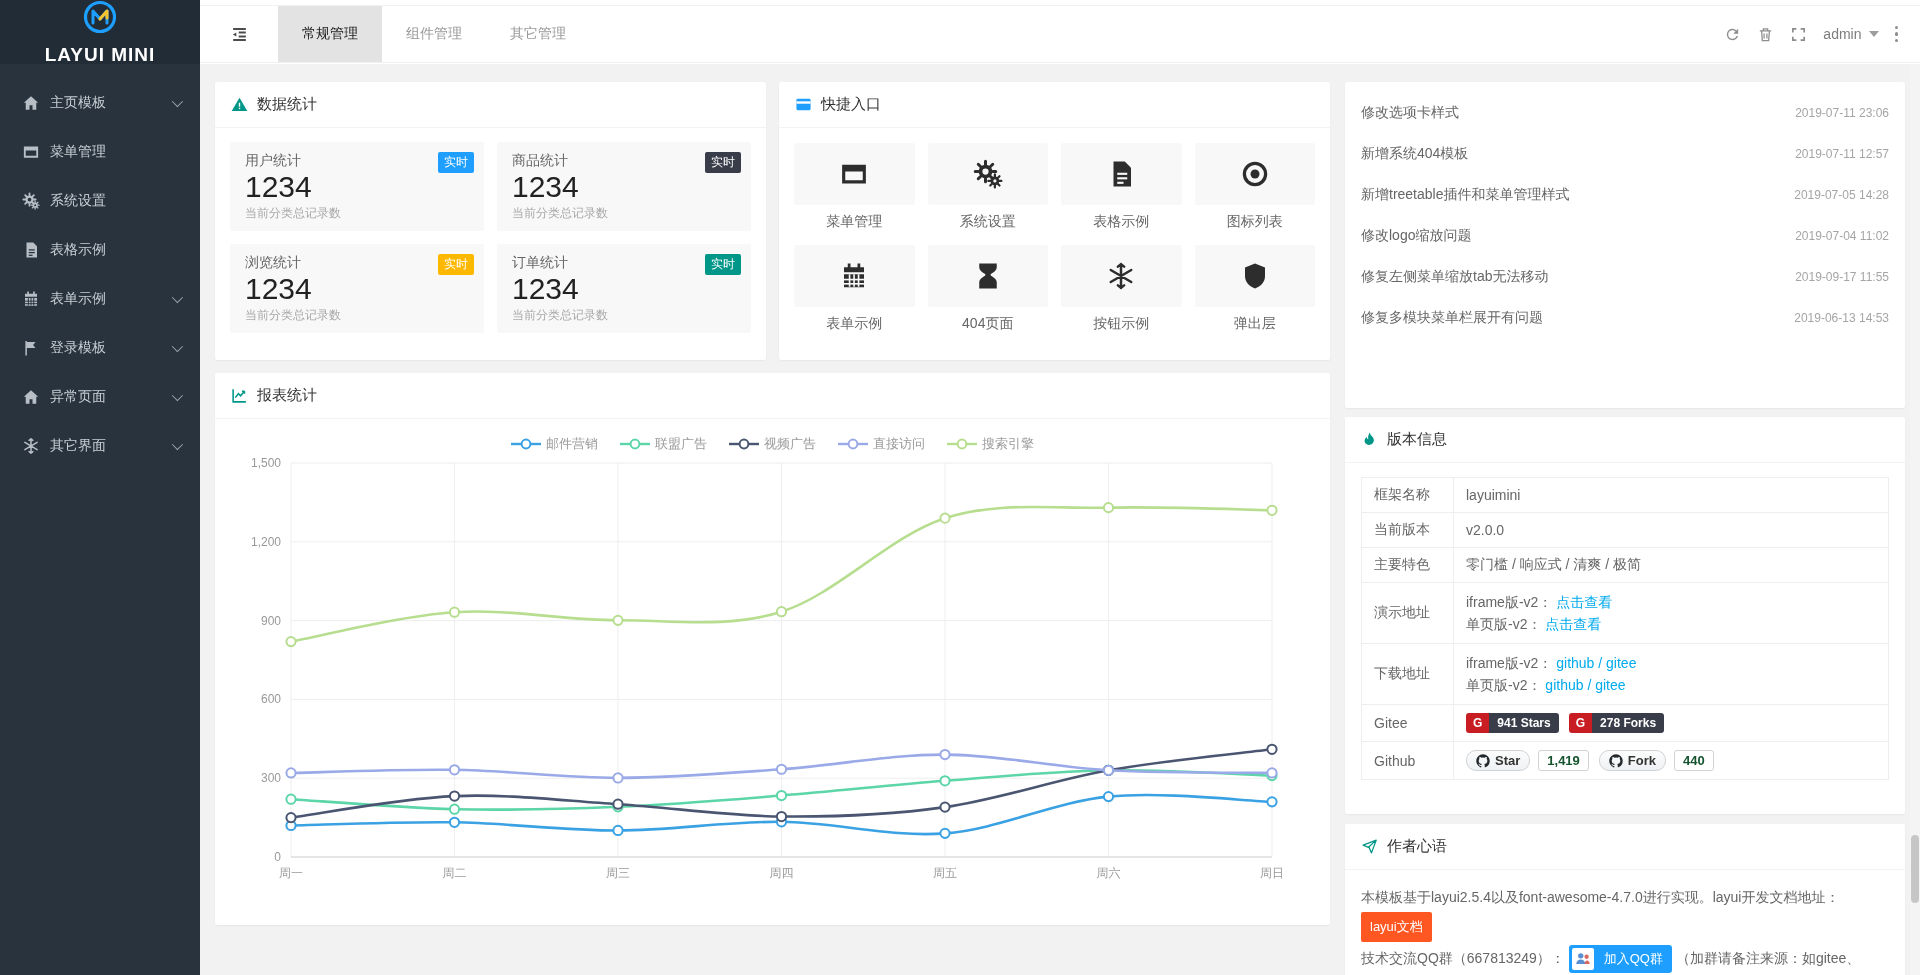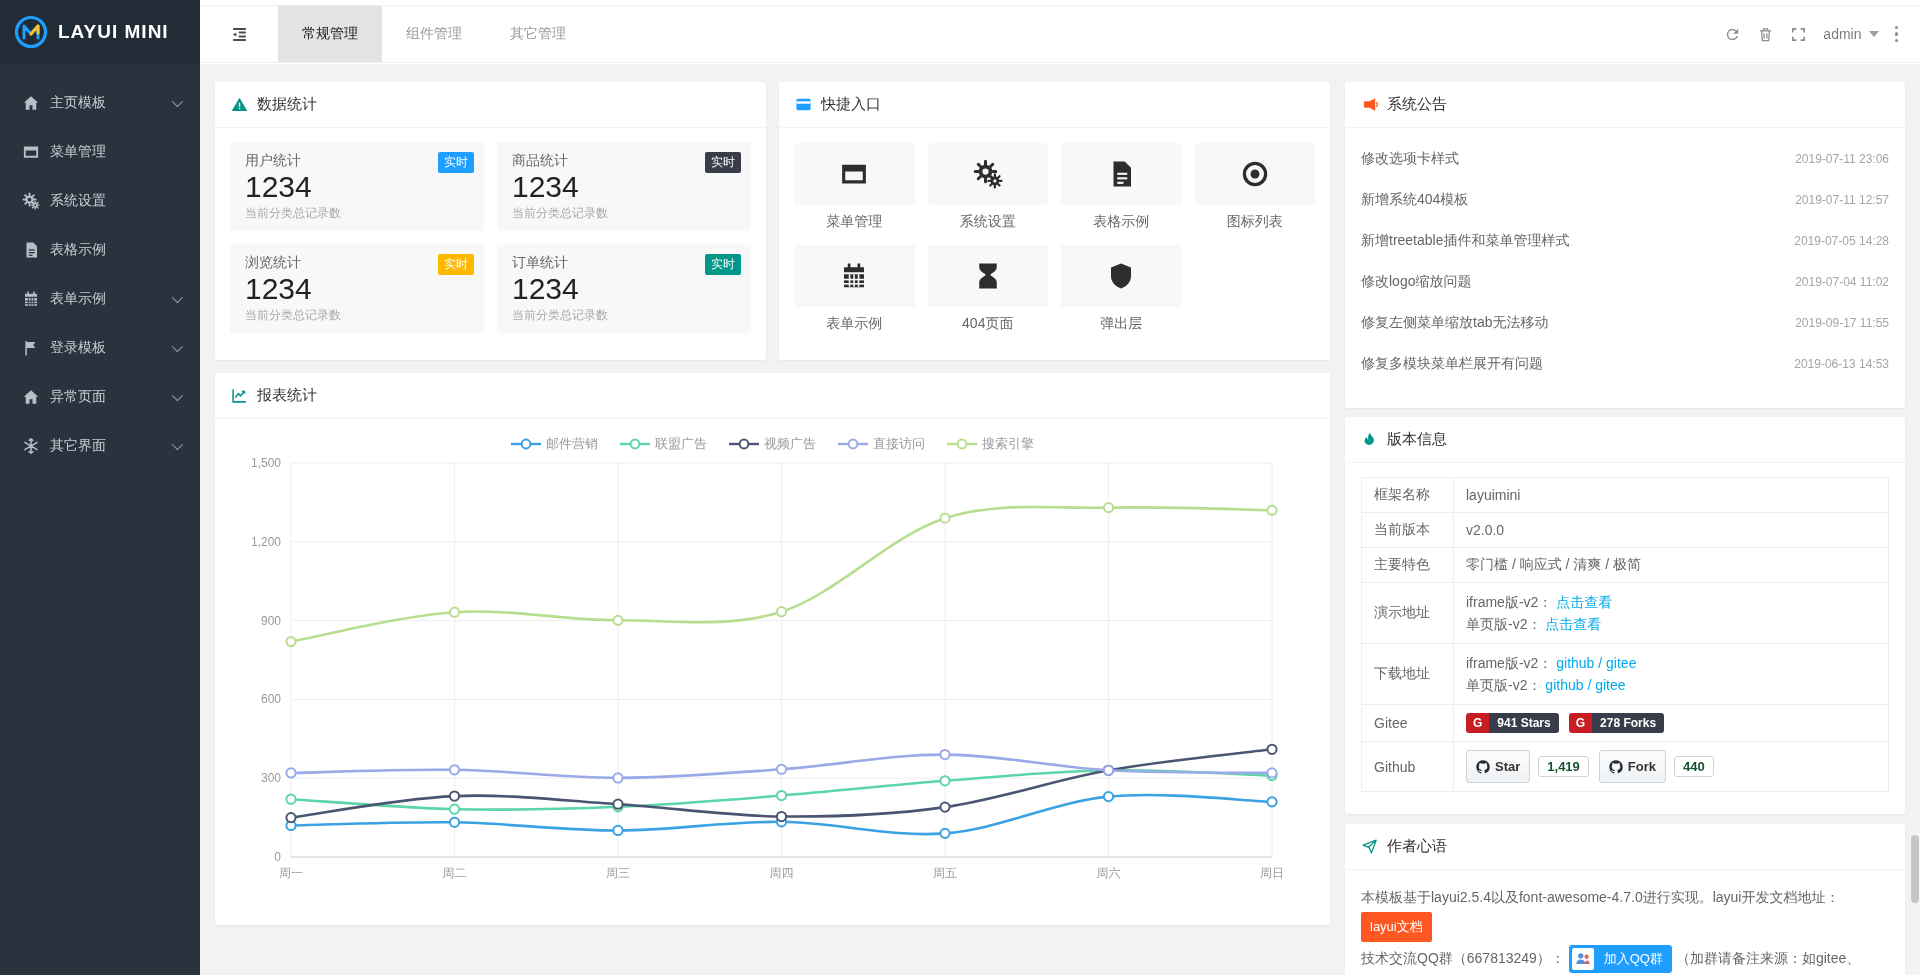--- a/index.html
+++ b/index.html
@@ -2,21 +2,21 @@
 <html><head>
 <meta charset="utf-8">
 <style>
   * { margin:0; padding:0; box-sizing:border-box; }
   html,body { width:1920px; height:975px; overflow:hidden;
     font-family:"Liberation Sans","DejaVu Sans",sans-serif; background:#f2f2f2; color:#333; }
   svg { display:block; }
 
   
   .sidebar { position:absolute; left:0; top:0; width:200px; height:975px; background:#28333E; z-index:5; }
-  .logo { height:64px; display:flex; align-items:center; gap:10px; padding:0 14px; background:#222c36; cursor:pointer; }
+  .logo { height:64px; display:flex; align-items:center; gap:10px; padding:0 14px; background:#222c36; cursor:pointer;flex-direction:column; }
   .logo-text { color:#fff; font-size:19px; font-weight:bold; letter-spacing:1px; }
   .side-menu { padding-top:14px; }
   .side-item { height:49px; display:flex; align-items:center; padding:0 18px 0 22px; color:#c8ced4; font-size:14px; cursor:pointer; position:relative; }
   .side-item .s-icon { width:18px; height:18px; margin-right:10px; color:#b7bec6; flex:0 0 18px; }
   .side-item .s-icon svg { width:18px; height:18px; }
   .chev { position:absolute; right:20px; width:8px; height:8px; border-right:1.5px solid #9aa3ac; border-bottom:1.5px solid #9aa3ac; transform:rotate(45deg) translateY(-2px); }
 
   
   .header { position:absolute; left:200px; top:0; right:0; height:64px; background:#fff; }
   .header-top-line { height:6px; border-bottom:1px solid #f0f0f0; }
@@ -76,21 +76,21 @@
   .panel-version { margin-top:9px; width:560px; height:397px; }
   .version-table { width:calc(100% - 32px); margin:14px 16px; border-collapse:collapse; }
   .version-table td { border:1px solid #eee; font-size:14px; color:#666; padding:8px 12px; }
   .version-table td.lbl { width:92px; }
   .vlink { color:#01AAED; text-decoration:none; cursor:pointer; }
   .vline { line-height:22px; }
   .g-badge { display:inline-flex; margin-right:10px; font-size:12px; font-weight:bold; cursor:pointer; }
   .g-ic { background:#C71D23; color:#fff; padding:3px 7px; border-radius:3px 0 0 3px; }
   .g-lab { background:#393D49; color:#fff; padding:3px 8px; border-radius:0 3px 3px 0; }
   .gh-group { display:inline-flex; align-items:center; margin-right:10px; cursor:pointer; }
-  .gh-btn { display:inline-flex; align-items:center; gap:5px; border:1px solid #d0d3d6; background:linear-gradient(#fcfcfc,#eef1f4); border-radius:3px; padding:8px 9px; font-size:13px; font-weight:bold; color:#333; }
+  .gh-btn { display:inline-flex; align-items:center; gap:5px; border:1px solid #d0d3d6; background:linear-gradient(#fcfcfc,#eef1f4); border-radius:10px; padding:2px 9px; font-size:13px; font-weight:bold; color:#333; }
   .gh-btn svg { width:14px; height:14px; }
   .gh-count { border:1px solid #d0d3d6; background:#fff; border-radius:3px; padding:2px 8px; margin-left:8px; font-size:13px; font-weight:bold; color:#14532d; }
 
   
   .panel-author { margin-top:10px; width:560px; height:210px; }
   .author-body { padding:12px 16px; font-size:14px; color:#666; }
   .author-body p { line-height:24px; margin:3px 0; }
   .doc-badge { display:inline-block; background:#FF5722; color:#fff; font-size:13px; padding:3px 9px; border-radius:2px; cursor:pointer; }
   .qq-btn { display:inline-flex; align-items:center; gap:10px; background:#1E9FFF; color:#fff; border-radius:3px; padding:2px 9px 2px 3px; font-size:13px; cursor:pointer; vertical-align:middle; }
   .qq-ic { width:22px; height:22px; background:#fff; border-radius:2px; display:flex; align-items:center; justify-content:center; }
@@ -362,20 +362,28 @@
               </div>
      <div class="quick-label">表单示例</div>
    </div>
             <div class="quick-item">
      <div class="quick-ic">
                 <svg viewBox="0 0 24 24" fill="currentColor">
                   <path d="M5 2h14v3c0 2.5-2.6 4-4.6 5.4-.4.3-.4 1 0 1.3C16.4 13 19 14.5 19 17v5H5v-5c0-2.5 2.6-4 4.6-5.3.4-.3.4-1 0-1.3C7.6 9 5 7.5 5 5z"></path>
                 </svg>
               </div>
      <div class="quick-label">404页面</div>
+   </div>
+            <div class="quick-item">
+     <div class="quick-ic">
+                <svg viewBox="0 0 24 24" fill="none" stroke="currentColor" stroke-width="2" stroke-linecap="round">
+                  <path d="M12 2.5v19M3.8 7.2l16.4 9.6M20.2 7.2 3.8 16.8M12 2.5 9.5 4.5M12 2.5l2.5 2M12 21.5l-2.5-2M12 21.5l2.5-2"></path>
+                </svg>
+              </div>
+     <div class="quick-label">按钮示例</div>
    </div>
             <div class="quick-item">
      <div class="quick-ic">
                 <svg viewBox="0 0 24 24" fill="currentColor">
                   <path d="M12 2l8 3.2V12c0 4.8-3.4 8.2-8 10-4.6-1.8-8-5.2-8-10V5.2z"></path>
                 </svg>
               </div>
      <div class="quick-label">弹出层</div>
    </div>
           </div>
@@ -498,29 +506,20 @@
             <circle cx="716" cy="63.160000000000004" r="4.6" fill="#fff" stroke="#b7dd8f" stroke-width="2"></circle>
             <circle cx="879.5" cy="52.653333333333315" r="4.6" fill="#fff" stroke="#b7dd8f" stroke-width="2"></circle>
             <circle cx="1043" cy="55.28" r="4.6" fill="#fff" stroke="#b7dd8f" stroke-width="2"></circle>
           </svg>
       </div>
     </section>
   </div>
 
   <div class="right-col">
     <section class="panel panel-notice">
-      <div class="panel-hd">
-        <span>
-          <svg viewBox="0 0 24 24" fill="#FF5722">
-              <path d="M20 3v18l-8-4.5H6a2 2 0 0 1-2-2V9.5a2 2 0 0 1 2-2h6L20 3z"></path>
-              <path d="M21.5 9a3.5 3.5 0 0 1 0 6" fill="none" stroke="#FF5722" stroke-width="1.8"></path>
-            </svg>
-        </span>
-        <span>系统公告</span>
-      </div>
       <div class="notice-list" id="notice-list">
           <div class="notice-row">
      <span class="notice-title">修改选项卡样式</span>
      <span class="notice-date">2019-07-11 23:06</span>
    </div>
           <div class="notice-row">
      <span class="notice-title">新增系统404模板</span>
      <span class="notice-date">2019-07-11 12:57</span>
    </div>
           <div class="notice-row">

